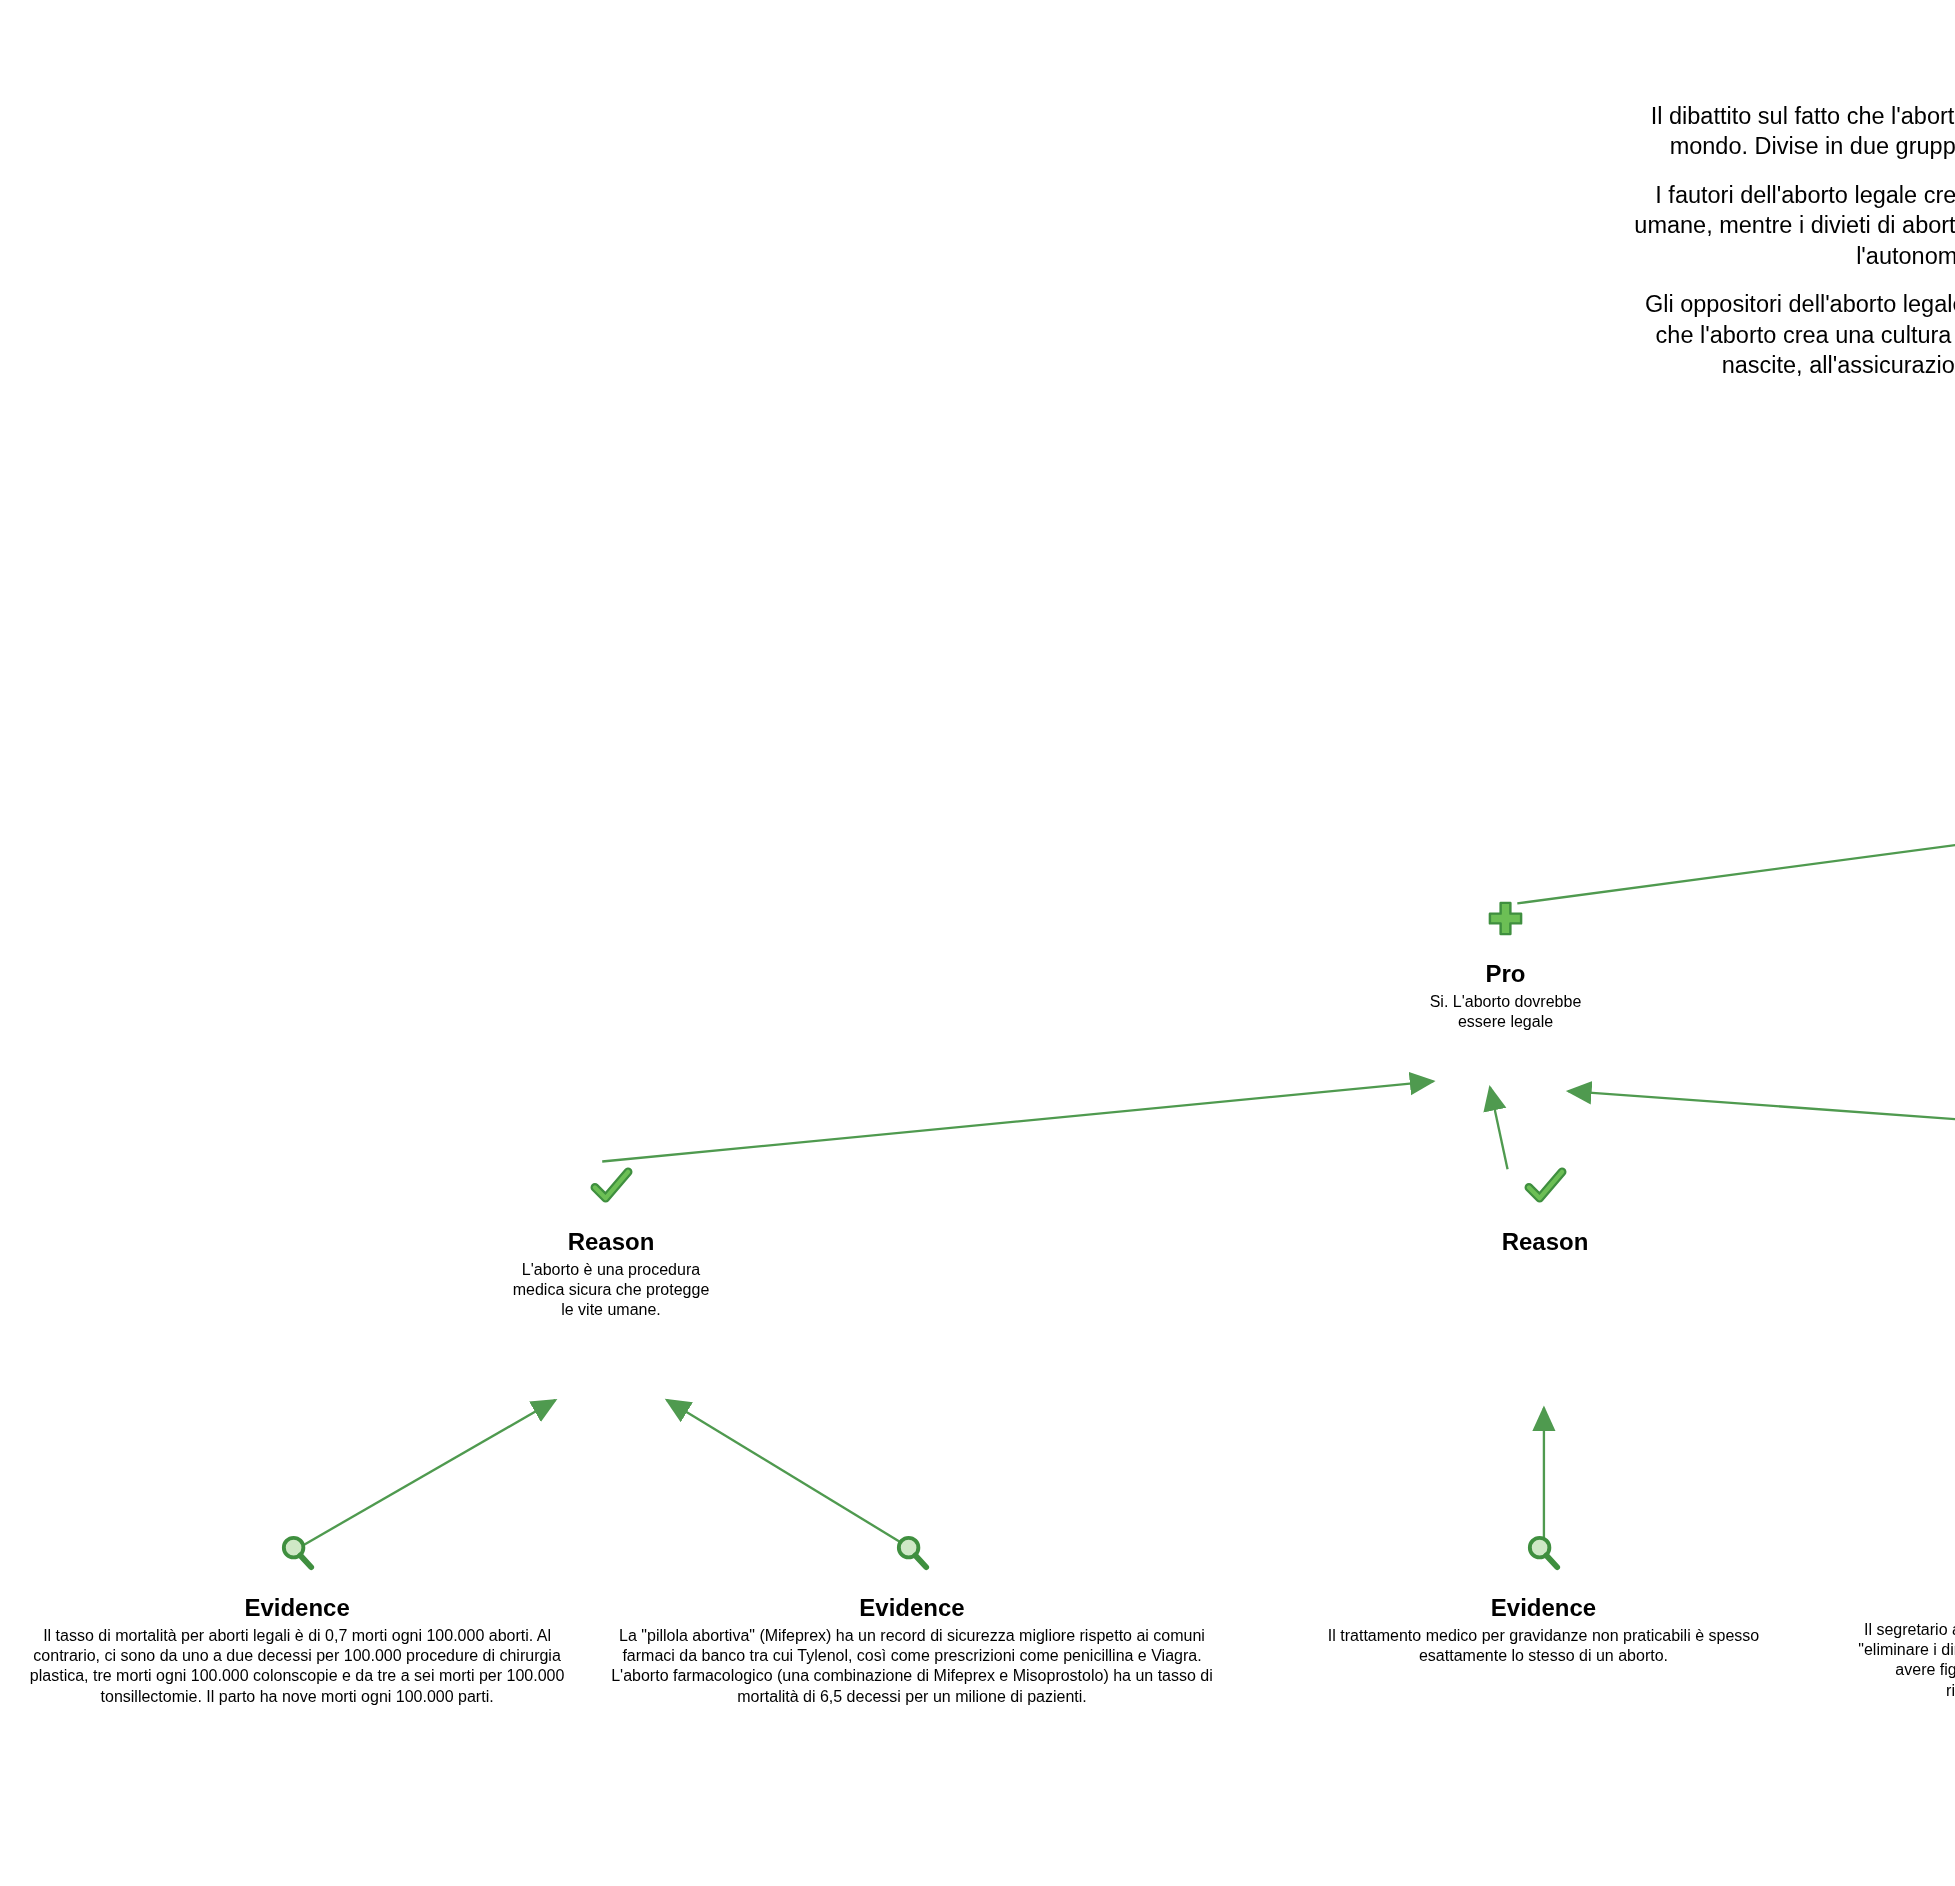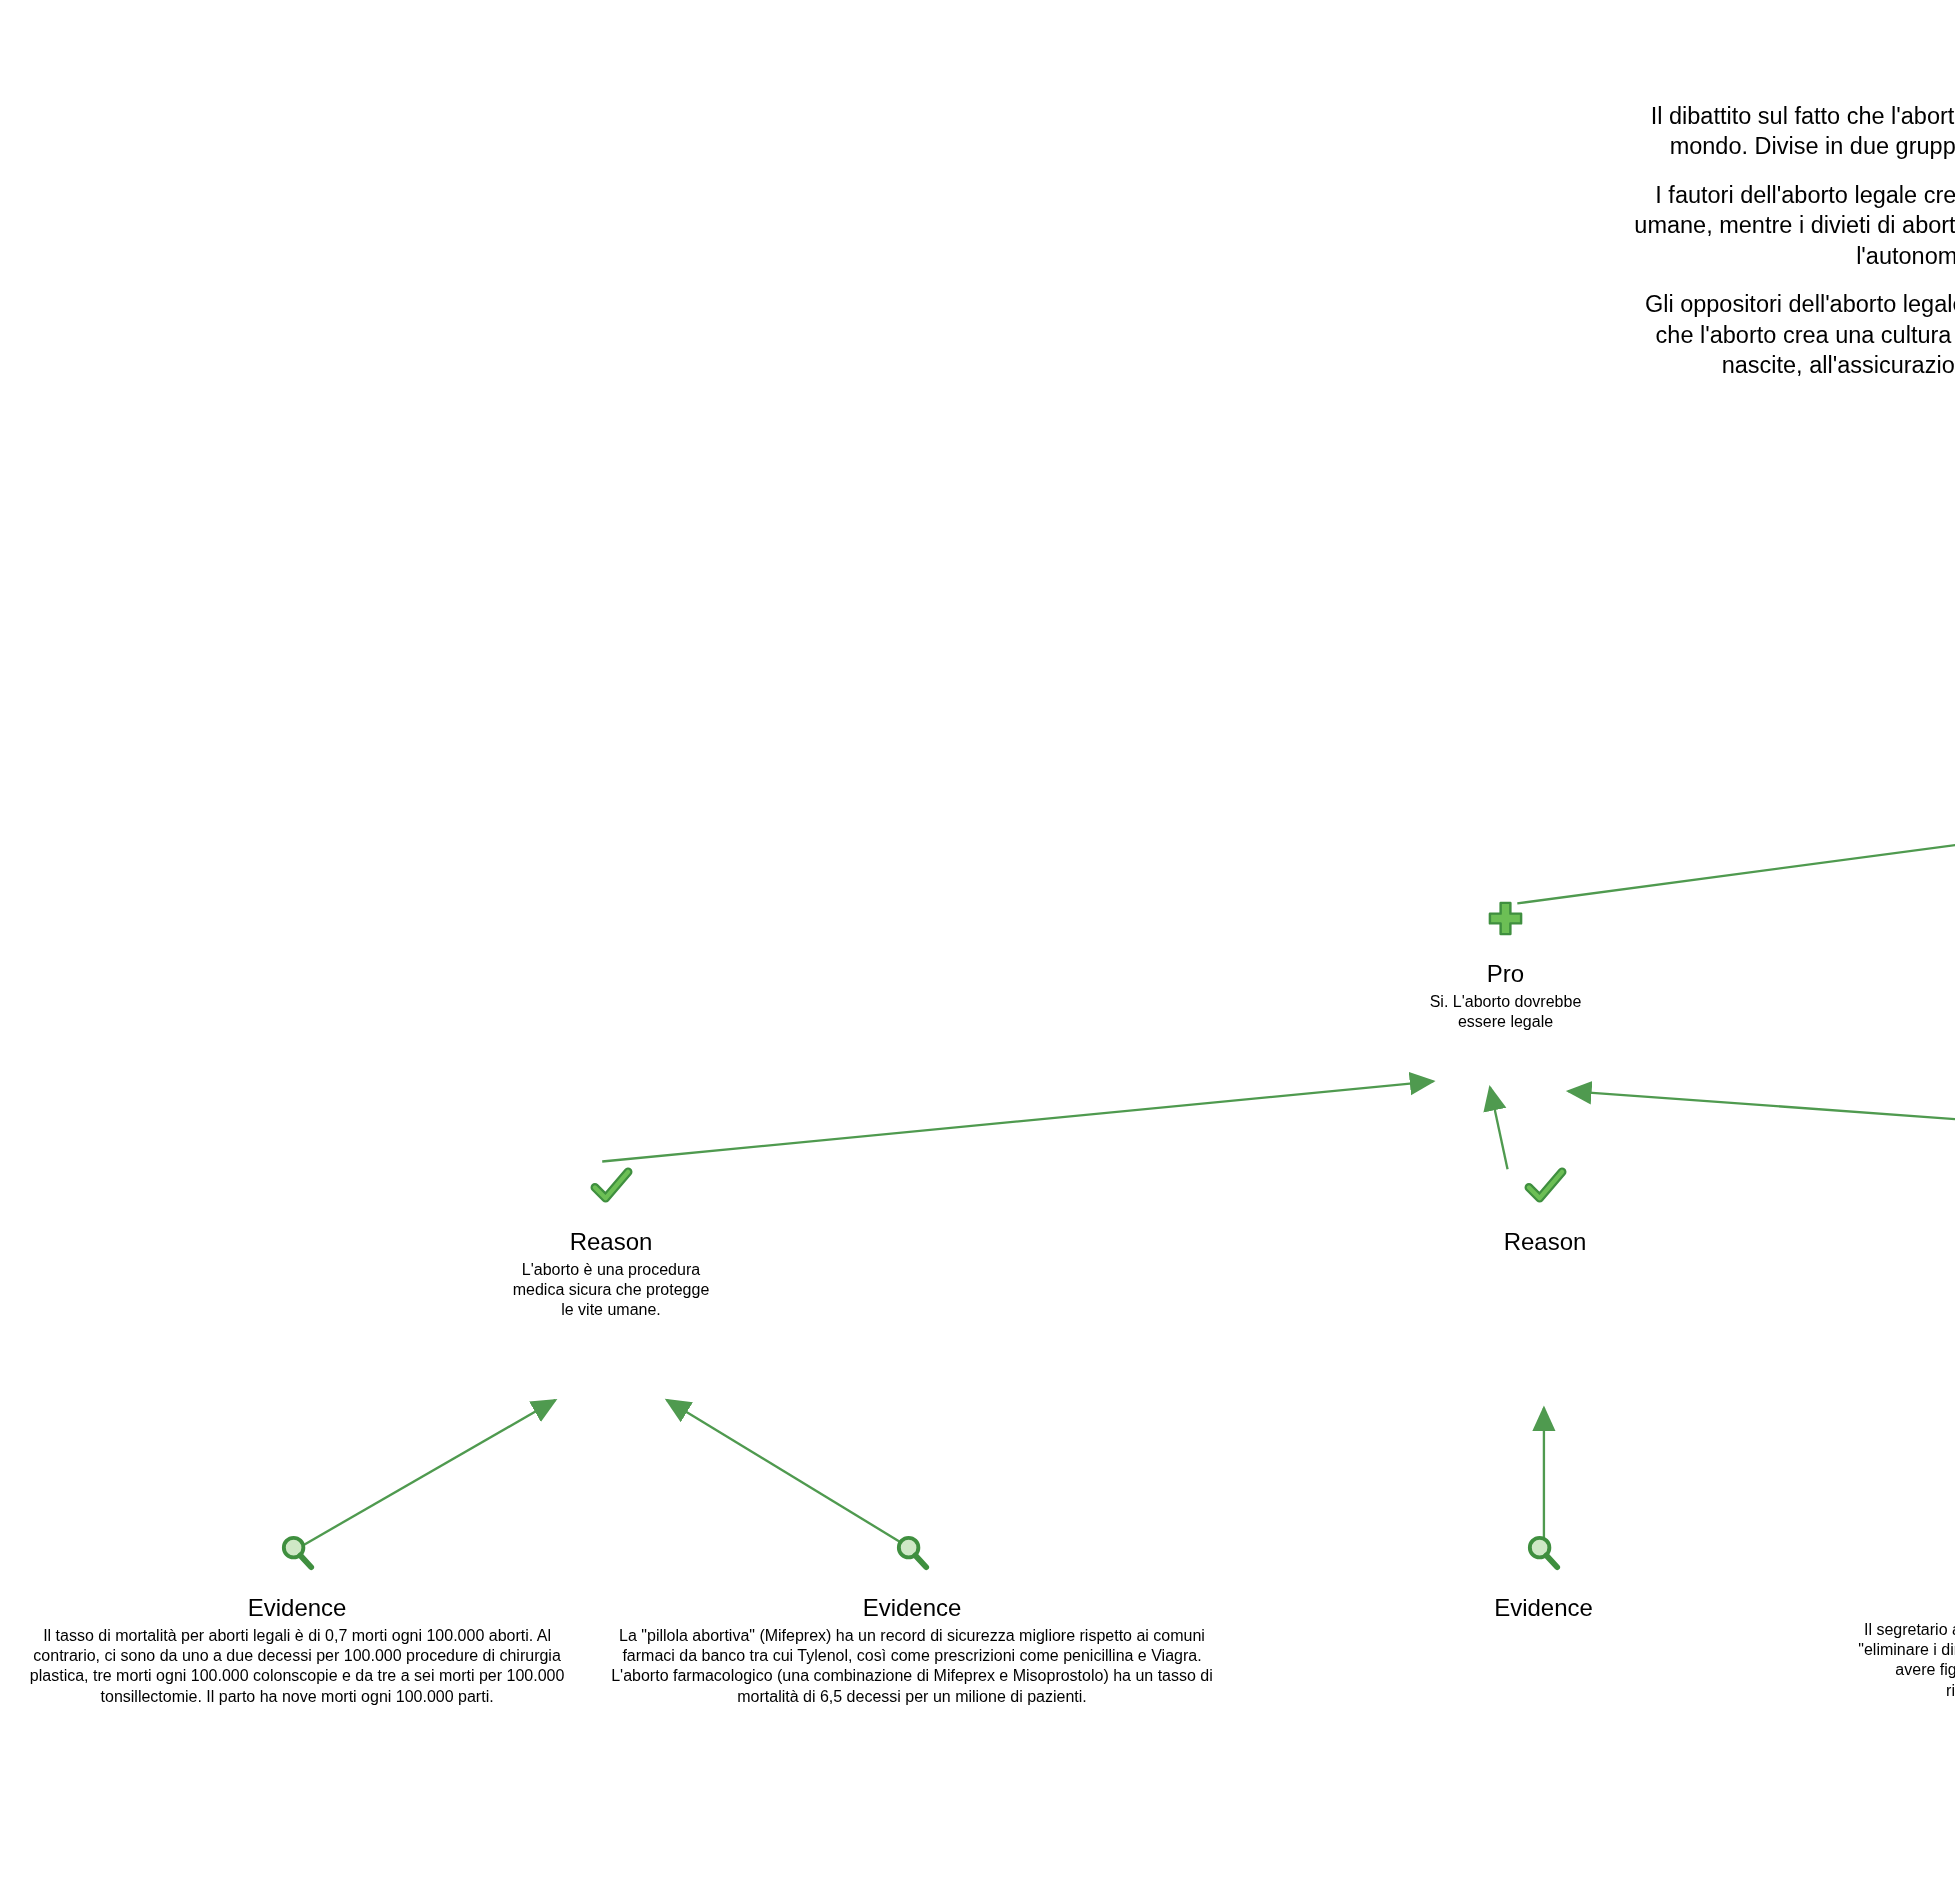--- a/index.html
+++ b/index.html
@@ -29,21 +29,21 @@
     position: absolute;
     text-align: center;
     box-sizing: border-box;
   }
   .node .icon {
     display: block;
     margin: 0 auto;
     height: 59px;
   }
   .node .title {
-    font-weight: normal;
+    font-weight: bold;
     font-size: 24px;
     line-height: 1.15;
     margin-top: 2.3px;
   }
   .node .body {
     font-size: 16px;
     line-height: 1.27;
     margin-top: 3.9px;
     white-space: pre-line;
   }
@@ -160,20 +160,21 @@
   </div>
 
   <div class="node" style="left:1302px; top:1533px; width:483px;">
     <span class="icon">
       <svg width="39" height="39" viewBox="0 0 40 40">
         <circle cx="16" cy="15" r="10" fill="#cfe8c6" stroke="#3f8f3f" stroke-width="4"></circle>
         <line x1="23" y1="23" x2="34" y2="35" stroke="#3f8f3f" stroke-width="6" stroke-linecap="round"></line>
       </svg>
     </span>
     <div class="title">Evidence</div>
+    <div class="body">Il trattamento medico per gravidanze non praticabili è spesso esattamente lo stesso di un aborto.</div>
   </div>
 
   <div class="node" style="left:1854px; top:1527px; width:475px;">
     <span class="icon">
       
     </span>
     <div class="title">Expert</div>
     <div class="body">Il segretario al Tesoro degli Stati Uniti Janet Yellen ha dichiarato: "eliminare i diritti delle donne a prendere decisioni su quando e se avere figli avrebbe effetti molto dannosi sull'economia e riporterebbe le donne indietro di decenni.</div>
   </div>
 

